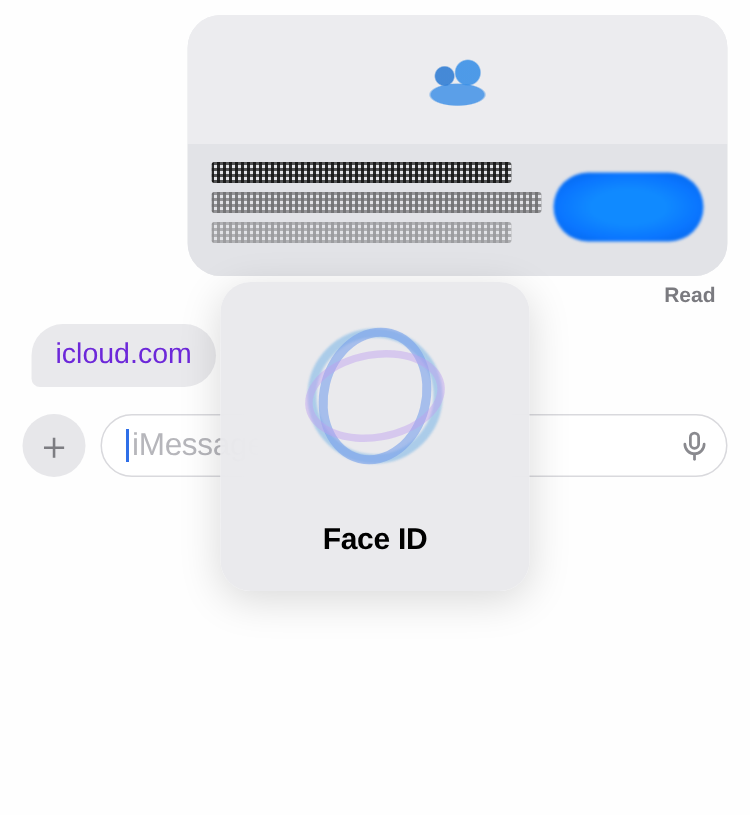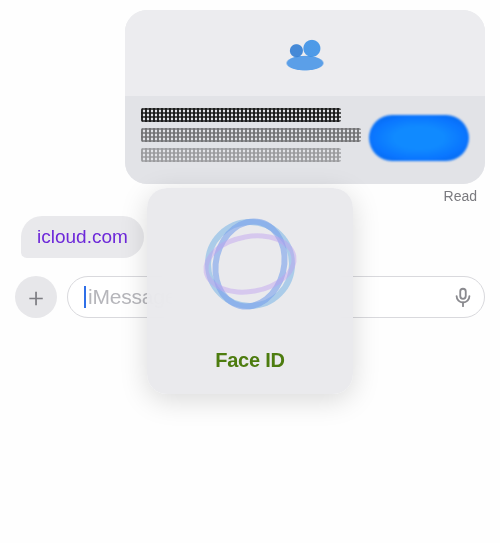--- a/index.html
+++ b/index.html
@@ -76,21 +76,21 @@
     .action-pill {
       width: 100px;
       height: 46px;
       border-radius: 24px;
       background:
         radial-gradient(ellipse at 50% 50%, #1e88ff 35%, #1571e8 70%, #0d63d6 100%);
       filter: blur(1px) saturate(1.15);
     }
     .status-row {
       font-size: 14px;
-      font-weight: 400;
+      font-weight: 700;
       color: #7a7a7f;
       padding: 4px 8px 0 0;
     }
     .bubble-in {
       align-self: flex-start;
       background: #e9e9ec;
       color: #6d28d9;
       font-size: 19px;
       padding: 10px 16px;
       border-radius: 22px;
@@ -188,21 +188,21 @@
       border-radius: 50% / 50%;
     }
     .ring.r3 {
       width: 94px; height: 60px;
       border: 5px solid rgba(190,160,240,0.45);
       transform: rotate(-10deg);
     }
     .faceid-label {
       font-size: 20px;
       font-weight: 700;
-      color: #4d7c0f;
+      color: #000000;
       letter-spacing: -0.2px;
     }
   </style>
 </head>
 <body>
 
 <div class="chat-area">
 
   <div class="bubble-group-out">
     <div class="link-card">

